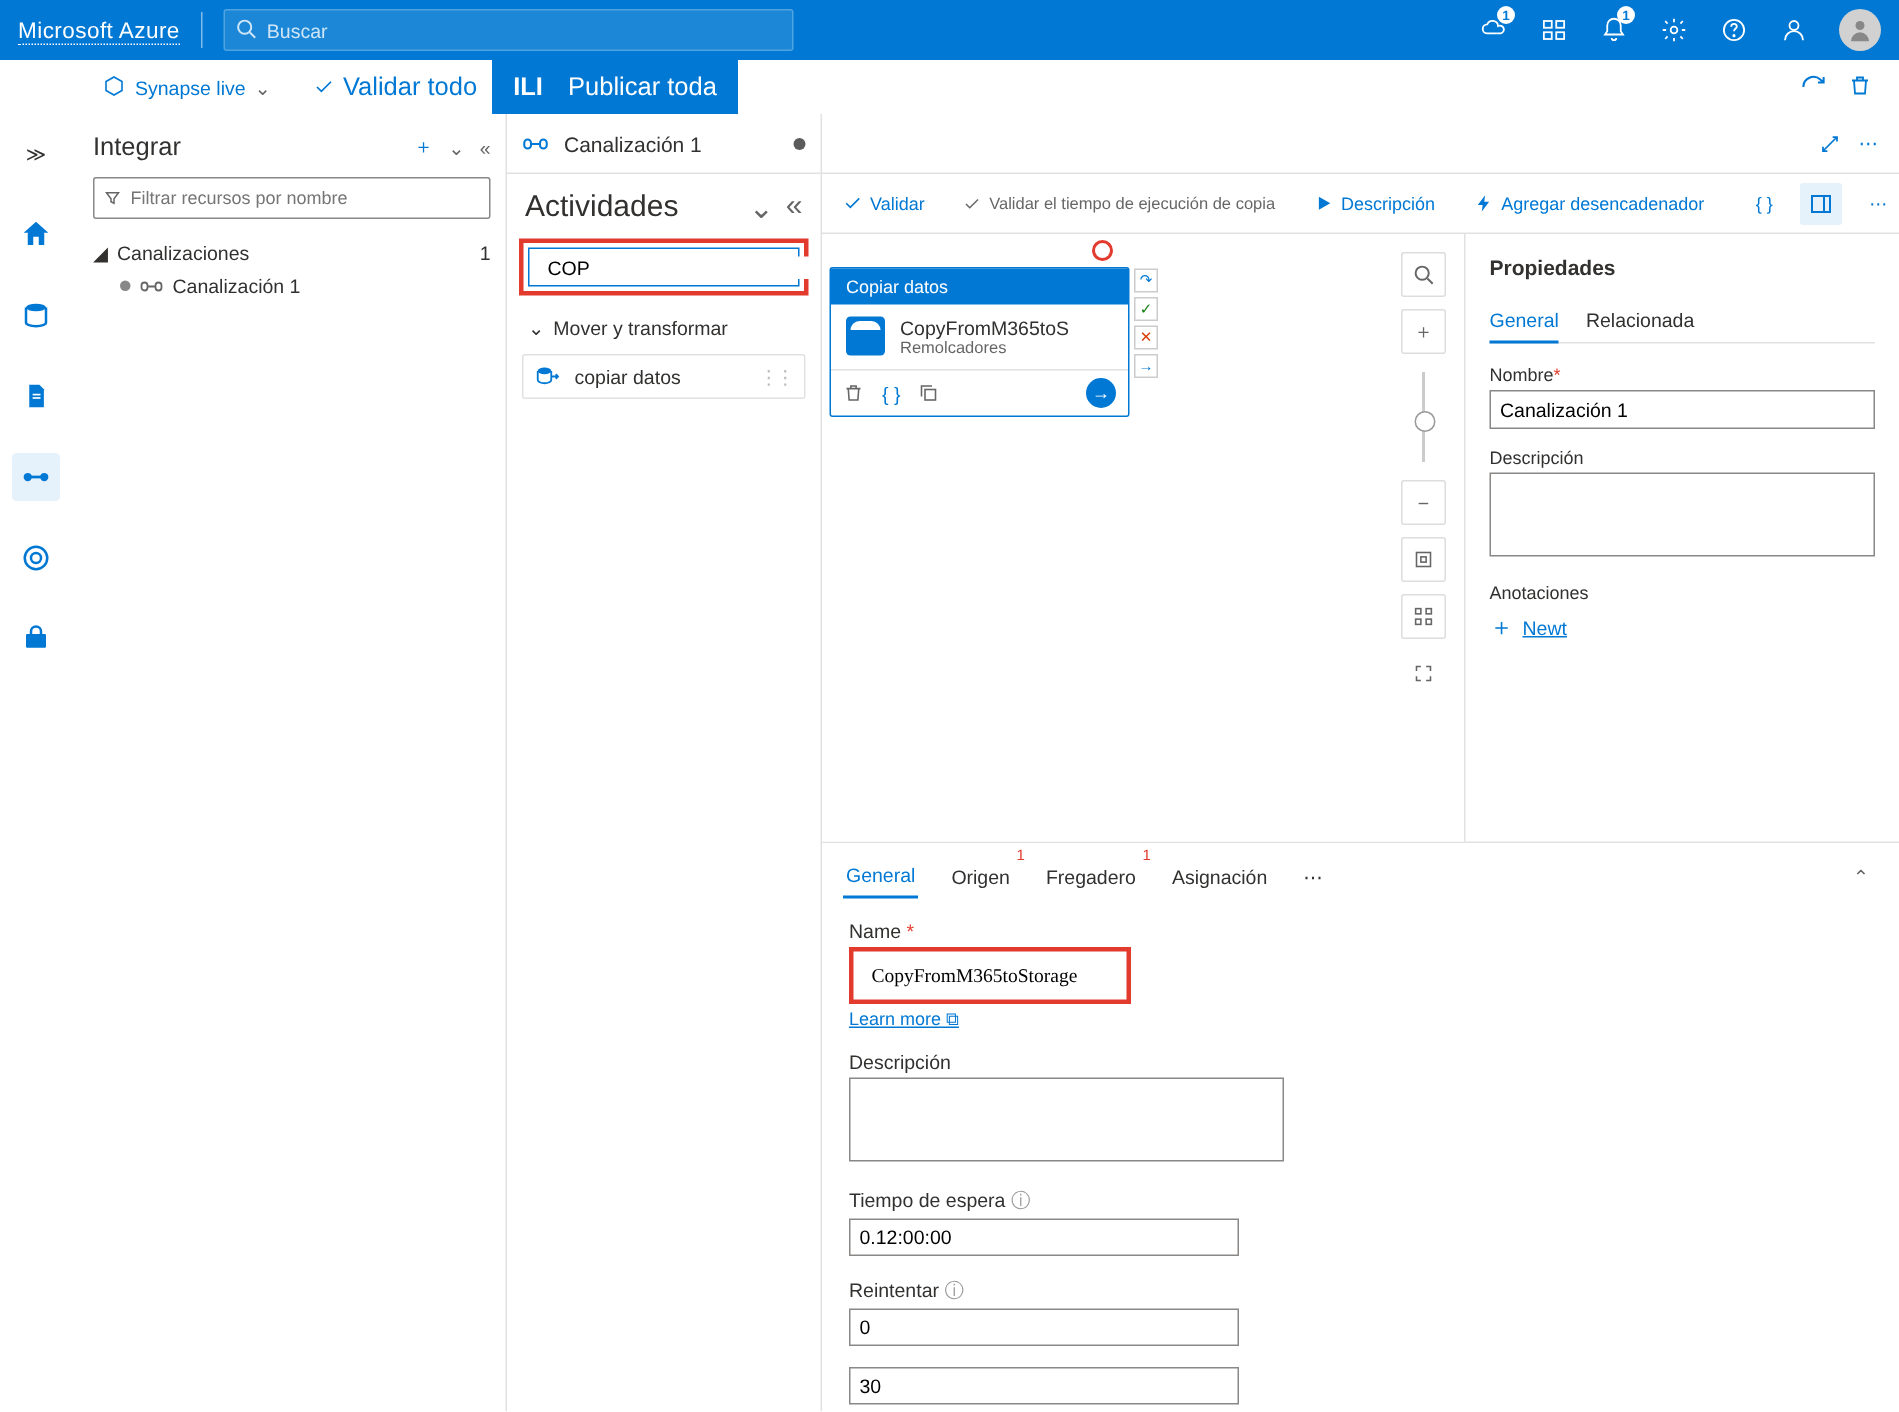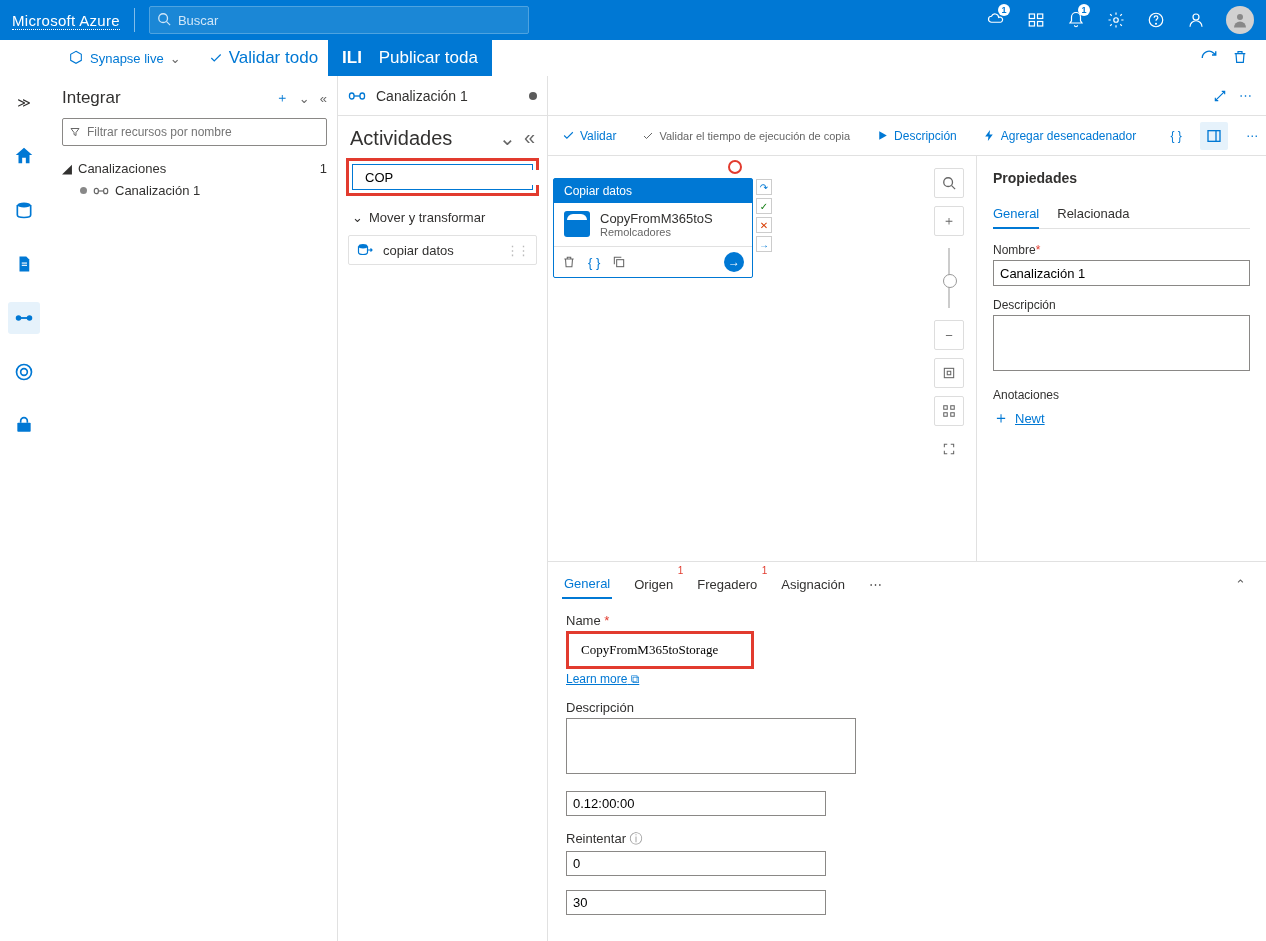--- a/index.html
+++ b/index.html
@@ -460,20 +460,21 @@
           <div class="redbox2">
             <input style="width: 170px; border: 0px; outline: 0px; font-family: Liberation Serif, serif;" value="CopyFromM365toStorage">
           </div><br>
           <a class="learn"><span>Learn more</span> ⧉</a>
         </div>
         <div class="bpfield">
           <label>Descripción</label>
           <textarea style=""></textarea>
         </div>
         <div class="bpfield">
+          <label><span>Tiempo de espera</span> <span style="color:#999">ⓘ</span></label>
           <input value="0.12:00:00" style="">
         </div>
         <div class="bpfield">
           <label><span>Reintentar</span> <span style="color:#999">ⓘ</span></label>
           <input value="0" style="">
         </div>
         <div class="bpfield">
           <input value="30" style="">
         </div>
       </div>

